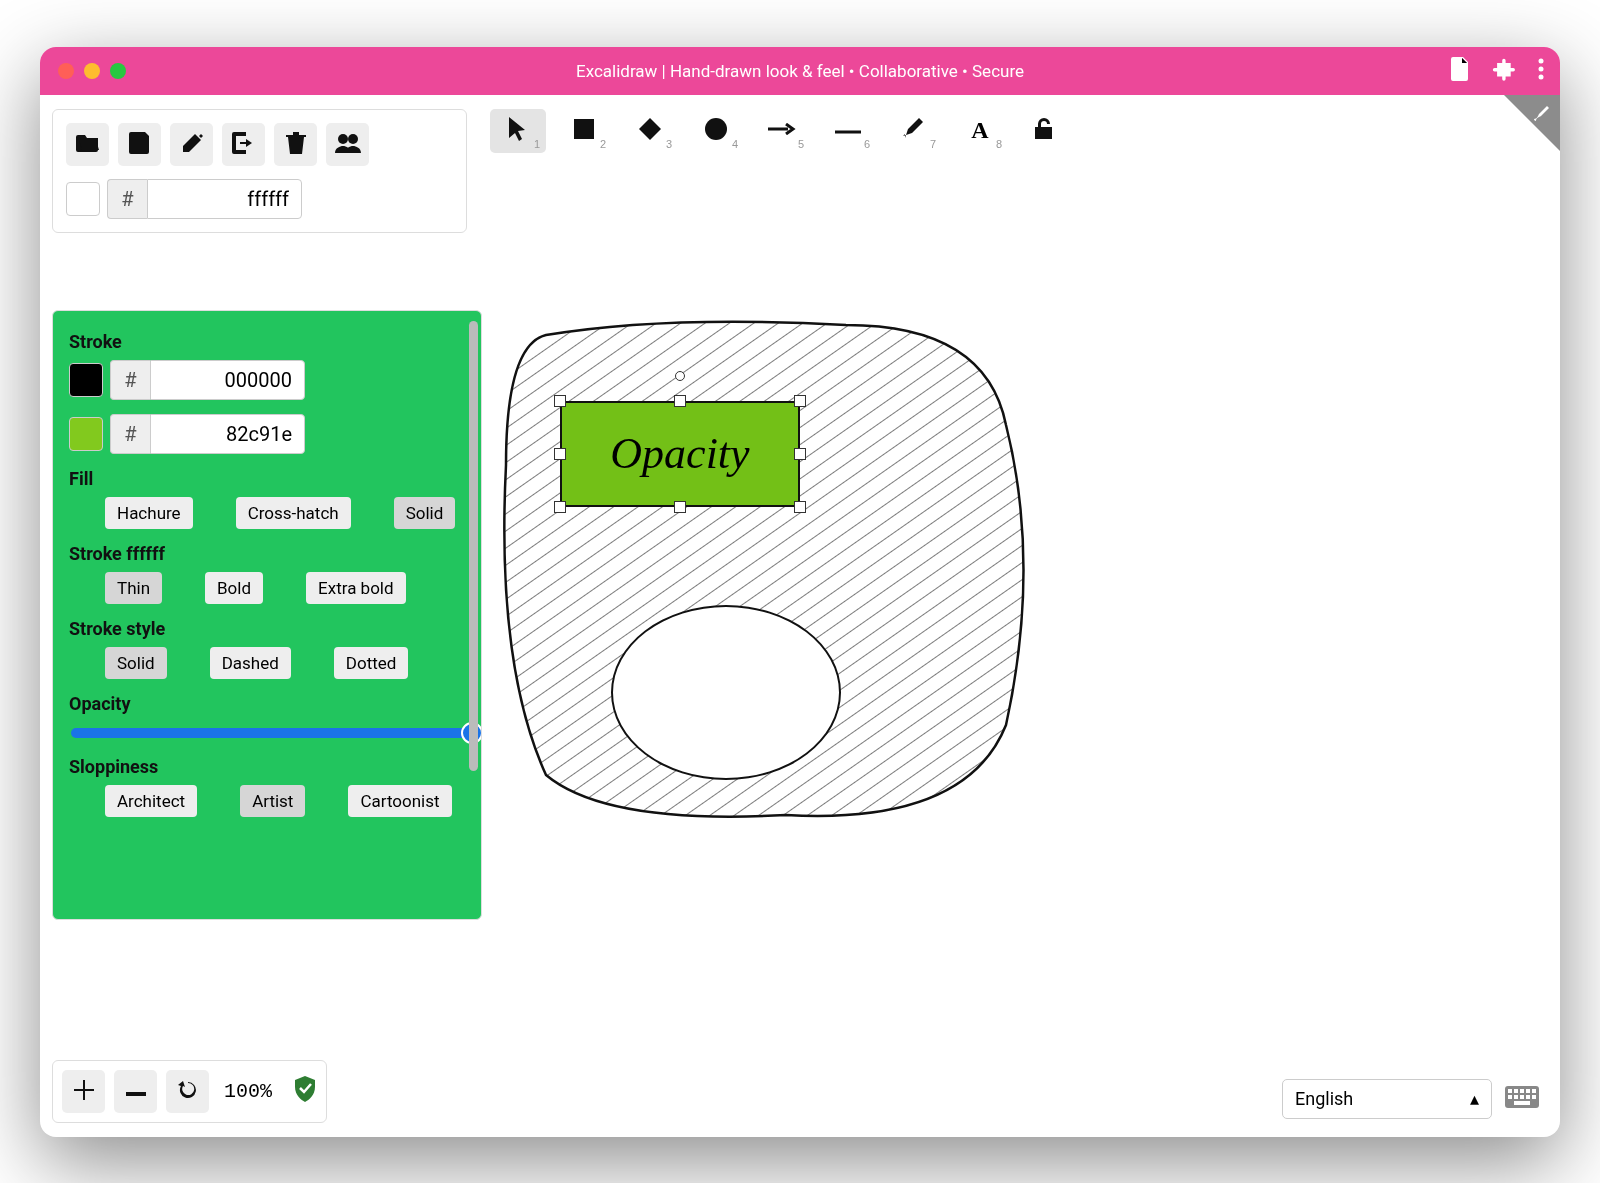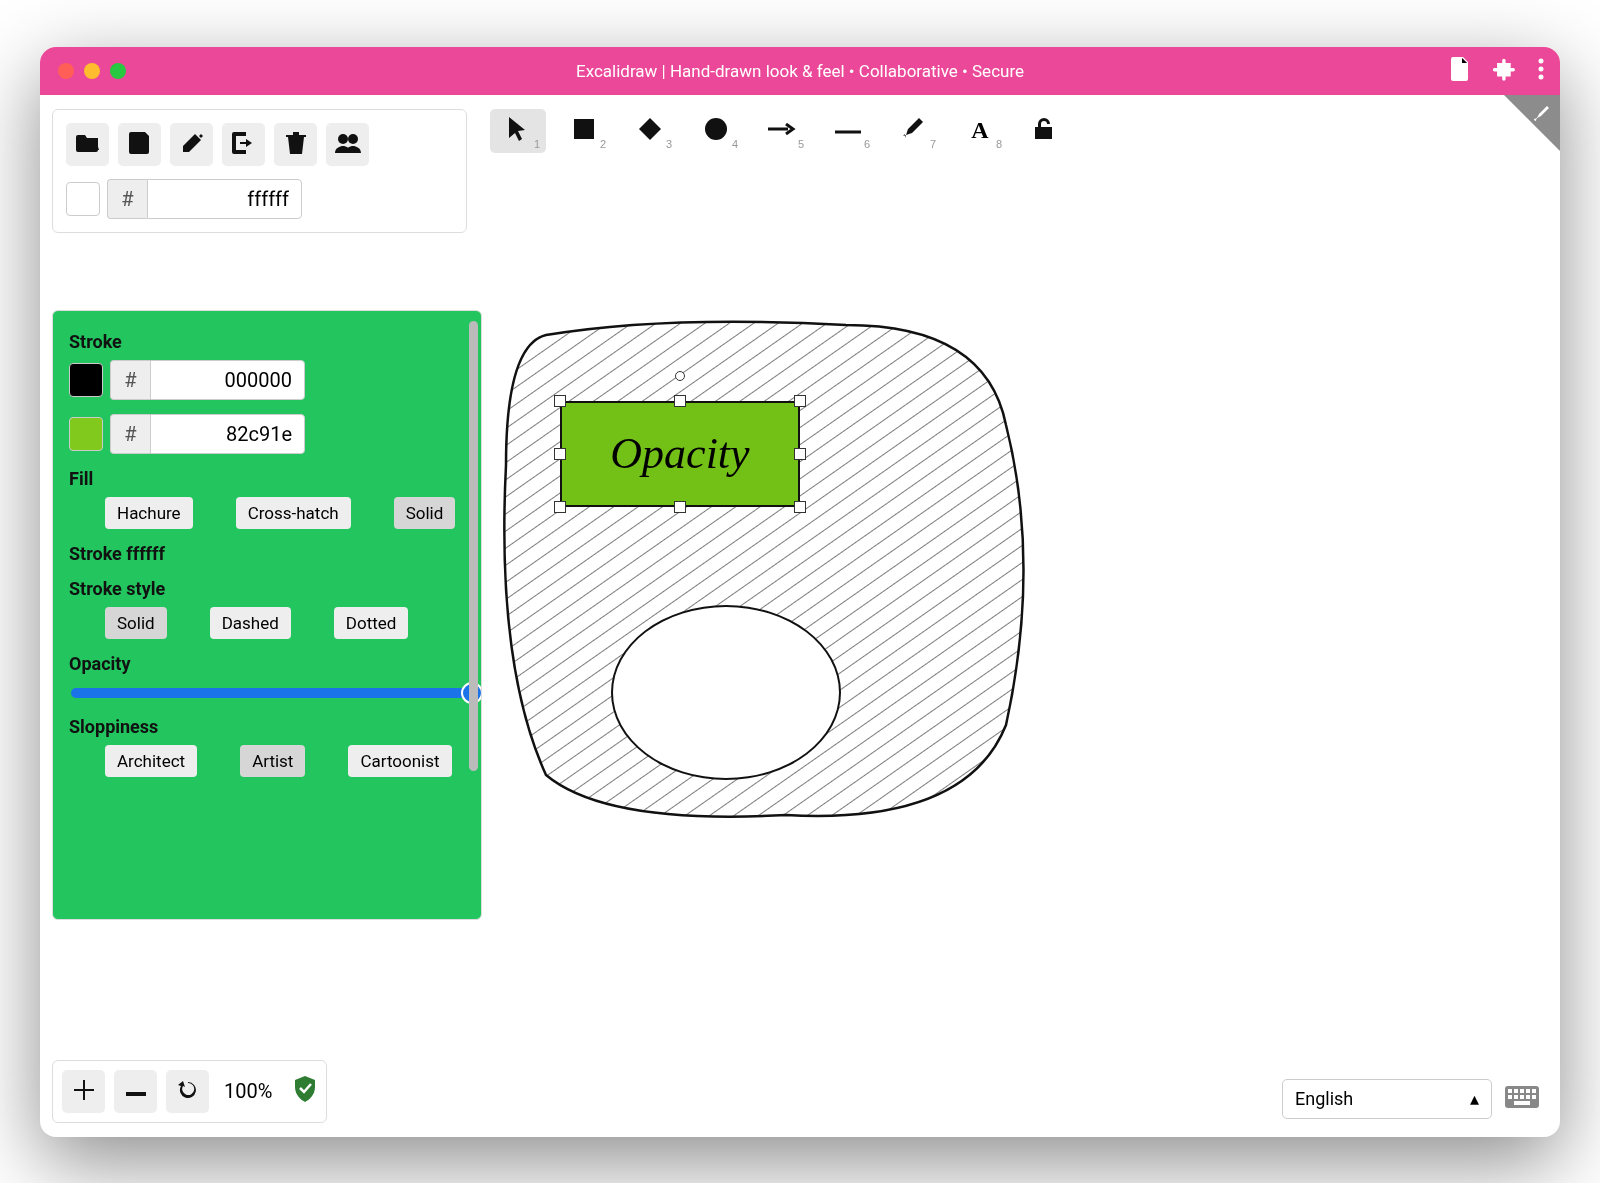--- a/index.html
+++ b/index.html
@@ -149,21 +149,21 @@
     background: #1a73e8; border: 2px solid #fff; border-radius: 50%;
   }
 
   
   .zoom-panel {
     position: absolute; left: 12px; bottom: 14px;
     background: #fff;
     border: 1px solid #ddd;
     border-radius: 6px;
     padding: 9px;
-    display: flex; align-items: center; gap: 9px;
+    display: flex; align-items: center; gap: 9px; font-family: Liberation Mono, monospace;
   }
   .zoom-panel .icon-btn { background: #eee; }
   .zoom-val { font-size: 20px; padding: 0 6px; }
 
   
   .lang-select {
     position: absolute; right: 68px; bottom: 18px;
     width: 210px; height: 40px;
     border: 1px solid #ccc; border-radius: 5px;
     display: flex; align-items: center; justify-content: space-between;
@@ -379,20 +379,25 @@
         <div class="prop-label">Fill</div>
         <div class="pill-row">
           <button class="pill">Hachure</button>
           <button class="pill">Cross-hatch</button>
           <button class="pill selected">Solid</button>
         </div>
       </div>
 
       <div class="prop-section">
         <div class="prop-label">Stroke ffffff</div>
+        <div class="pill-row">
+          <button class="pill selected">Thin</button>
+          <button class="pill">Bold</button>
+          <button class="pill">Extra bold</button>
+        </div>
       </div>
 
       <div class="prop-section">
         <div class="prop-label">Stroke style</div>
         <div class="pill-row">
           <button class="pill selected">Solid</button>
           <button class="pill">Dashed</button>
           <button class="pill">Dotted</button>
         </div>
       </div>

